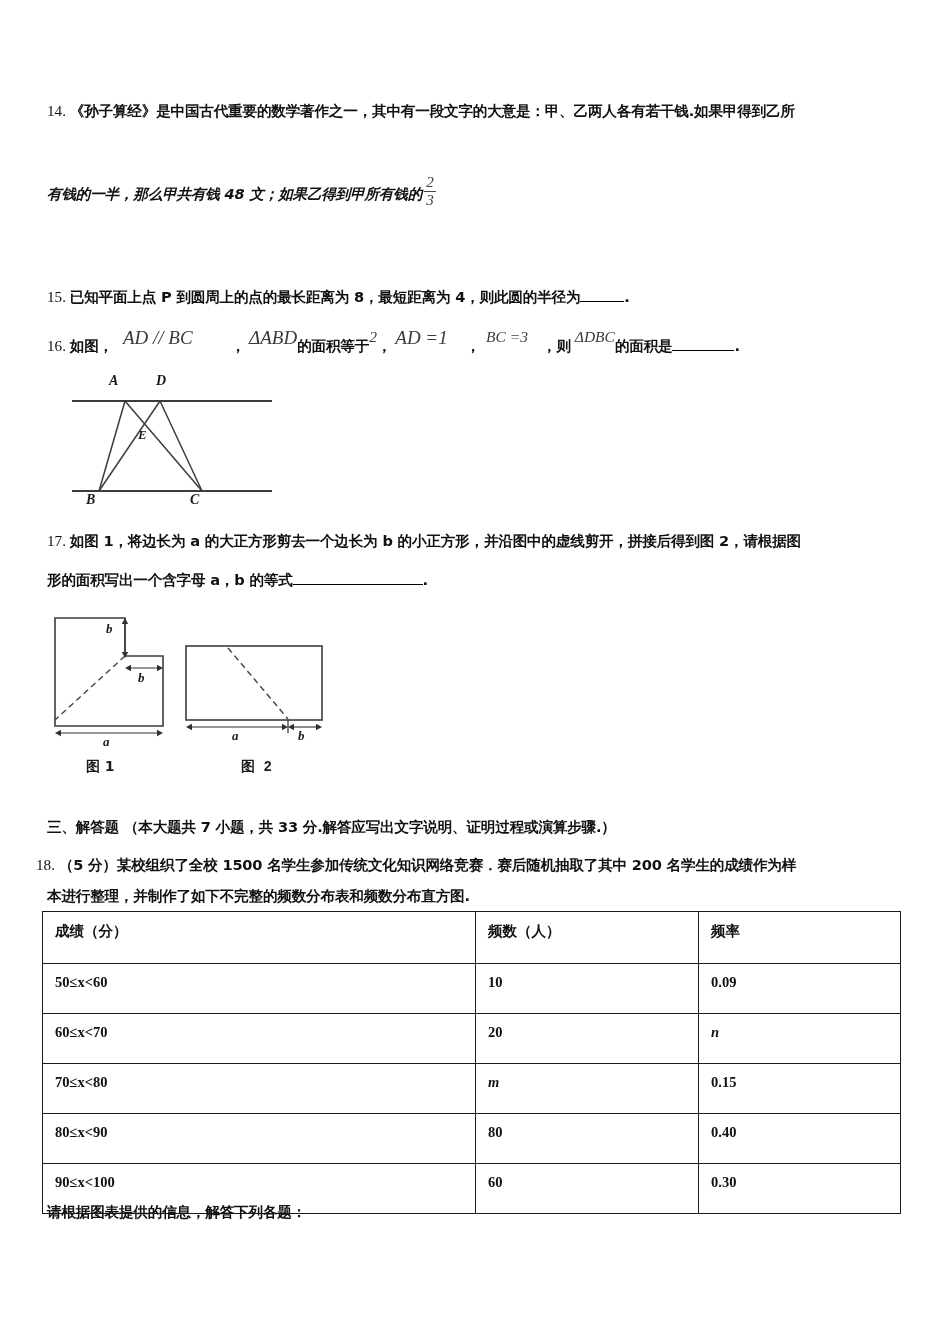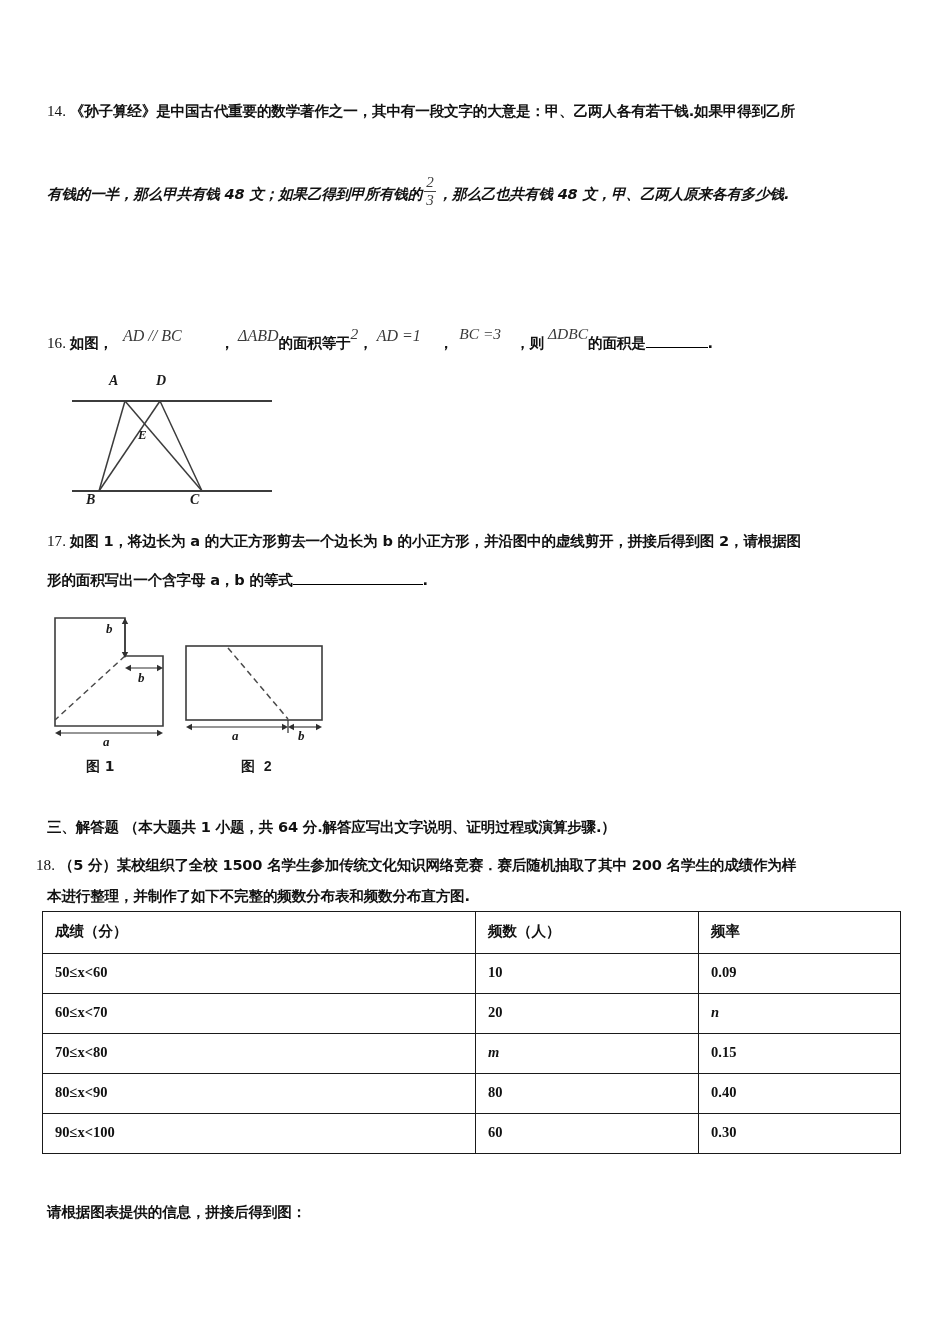--- a/index.html
+++ b/index.html
@@ -64,21 +64,21 @@
   .frac .bar { display:block; border-top: 1.2px solid #444; margin: 1px 0; }
   .frac .denom { display: block; font-size: 15px; padding: 0 2px;}
 
   
   .raised {
     position: relative;
     top: -7px;
     font-family: "Liberation Serif", serif;
     font-style: italic;
     font-weight: 400;
-    font-size: 16px;
+    font-size: 19px;
     color: #3a3a3a;
   }
   .raised-up {
     position: relative;
     top: -9px;
     font-family: "Liberation Serif", serif;
     font-style: italic;
     font-weight: 400;
     font-size: 15.5px;
     color: #3a3a3a;
@@ -95,21 +95,21 @@
   }
 
   
   .dtable {
     position: absolute;
     border-collapse: collapse;
     table-layout: fixed;
   }
   .dtable td {
     border: 1.4px solid #1a1a1a;
-    padding: 10px 12px 12px 12px;
+    padding: 10px 12px 22px 12px;
     vertical-align: top;
     font-size: 14.5px;
     font-weight: 700;
     color: #111;
   }
   .dtable td.hd {
     font-family: "DejaVu Sans", sans-serif;
     font-weight: 700;
   }
   .cellmath {
@@ -126,24 +126,28 @@
 <body>
 
 <div class="page">
 
   <div class="line" style="left:47px; top:101px;">
     <span class="qnum">14.</span>
     <span class="cn">《孙子算经》是中国古代重要的数学著作之一，其中有一段文字的大意是：甲、乙两人各有若干钱.如果甲得到乙所</span>
   </div>
 
   <div class="line" style="left:47px; top:175px;font-style:italic;">
-    <span class="cn">有钱的一半，那么甲共有钱 48 文；如果乙得到甲所有钱的</span><span class="frac"><span class="numer">2</span><span class="bar"></span><span class="denom">3</span></span><span class="cn">，那么乙也共有钱 48 文，甲、乙两人原来各有多少钱.</span>
-  </div>
-
-
+    <span class="cn">有钱的一半，那么甲共有钱 48 文；如果乙得到甲所有钱的</span><span class="frac"><span class="numer">2</span><span class="bar"></span><span class="denom">3</span></span>
+  </div>
+
+
+  <div class="line" style="left:47px; top:287px;">
+    <span class="qnum">15.</span>
+    <span class="cn">已知平面上点 P 到圆周上的点的最长距离为 8，最短距离为 4，则此圆的半径为</span><span class="fill" style="width:44px;"></span><span class="cn">.</span>
+  </div>
 
   <div class="line" style="left:47px; top:332px;">
     <span class="qnum">16.</span>
     <span class="cn">如图，</span><span class="raised" style="margin-left:10px;">AD // BC</span><span class="cn" style="margin-left:38px;">，</span><span class="raised" style="margin-left:4px;">ΔABD</span><span class="cn">的面积等于</span><span class="raised-up">2</span><span class="cn">，</span><span class="raised" style="margin-left:4px;">AD =1</span><span class="cn" style="margin-left:18px;">，</span><span class="raised-up" style="margin-left:6px;">BC =3</span><span class="cn" style="margin-left:14px;">，则</span><span class="raised-up" style="margin-left:4px;">ΔDBC</span><span class="cn">的面积是</span><span class="fill" style="width:62px;"></span><span class="cn">.</span>
   </div>
 
   <div class="figwrap" style="left:60px; top:365px; width:230px; height:150px;">
     <svg width="230" height="150" viewBox="0 0 230 150">
 
       <line x1="12" y1="36" x2="212" y2="36" stroke="#3c3c3c" stroke-width="2.2"></line>
@@ -215,21 +219,21 @@
       <path d="M 144 91 l -6 -3.2 l 0 6.4 Z" fill="#2f2f2f"></path>
     </svg>
     <div class="figcap" style="left:54px; top:92px; font-style:italic; font-size:13px; font-family:'Liberation Serif',serif;">a</div>
     <div class="figcap" style="left:120px; top:92px; font-style:italic; font-size:13px; font-family:'Liberation Serif',serif;">b</div>
   </div>
 
   <div class="figcap" style="left:86px; top:758px;">图 1</div>
   <div class="figcap" style="left:241px; top:758px;font-family:Liberation Mono, monospace;">图 2</div>
 
   <div class="line" style="left:47px; top:817px;">
-    <span class="cn">三、解答题 （本大题共 1 小题，共 64 分.解答应写出文字说明、证明过程或演算步骤.）</span>
+    <span class="cn">三、解答题 （本大题共 7 小题，共 33 分.解答应写出文字说明、证明过程或演算步骤.）</span>
   </div>
 
   <div class="line" style="left:36px; top:855px;">
     <span class="qnum">18.</span>
     <span class="cn">（5 分）</span><span class="cn">某校组织了全校 1500 名学生参加传统文化知识网络竞赛．赛后随机抽取了其中 200 名学生的成绩作为样</span>
   </div>
   <div class="line" style="left:47px; top:886px;">
     <span class="cn">本进行整理，并制作了如下不完整的频数分布表和频数分布直方图.</span>
   </div>
 
@@ -267,16 +271,16 @@
       </tr>
       <tr>
         <td class="cellmath">90≤x&lt;100</td>
         <td class="cellmath">60</td>
         <td class="cellmath">0.30</td>
       </tr>
     </tbody>
   </table>
 
   <div class="line" style="left:47px; top:1202px;">
-    <span class="cn">请根据图表提供的信息，拼接后得到图：</span>
+    <span class="cn">请根据图表提供的信息，解答下列各题：</span>
   </div>
 
 </div>
 
 </body></html>

